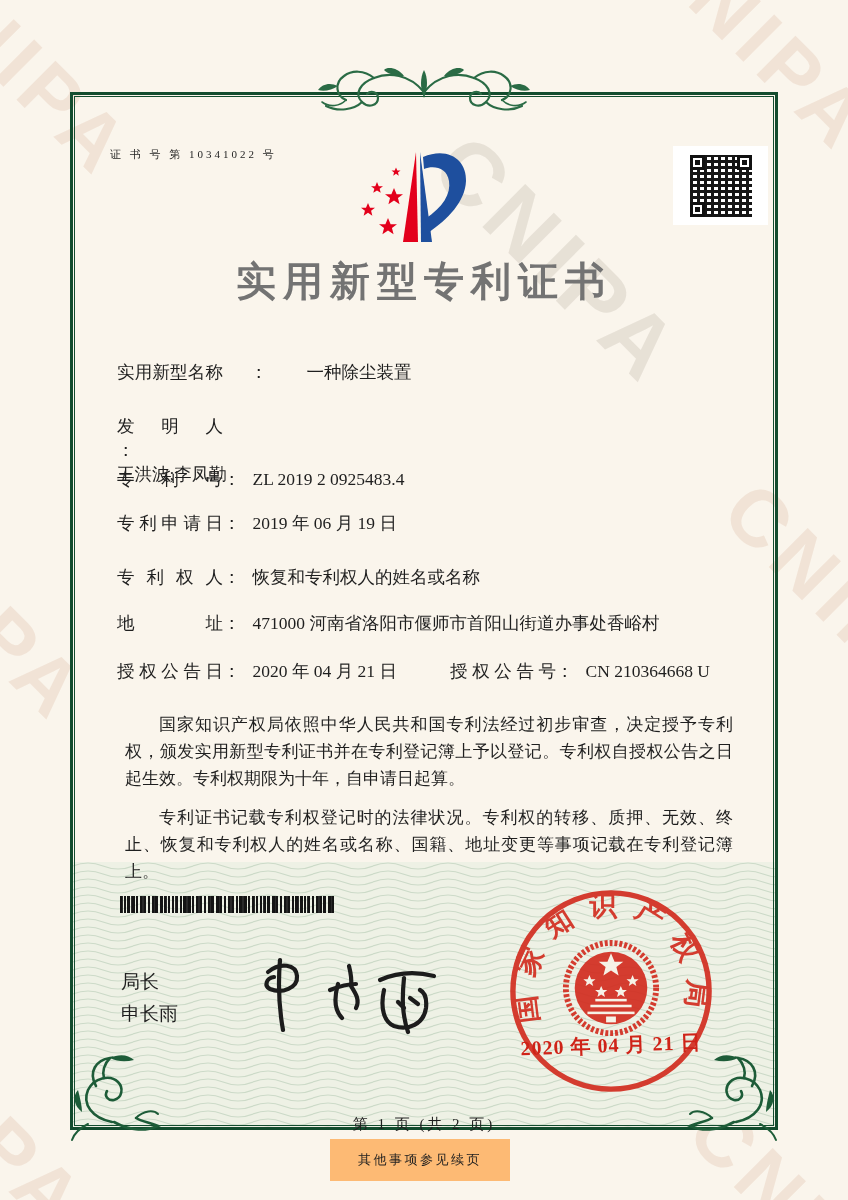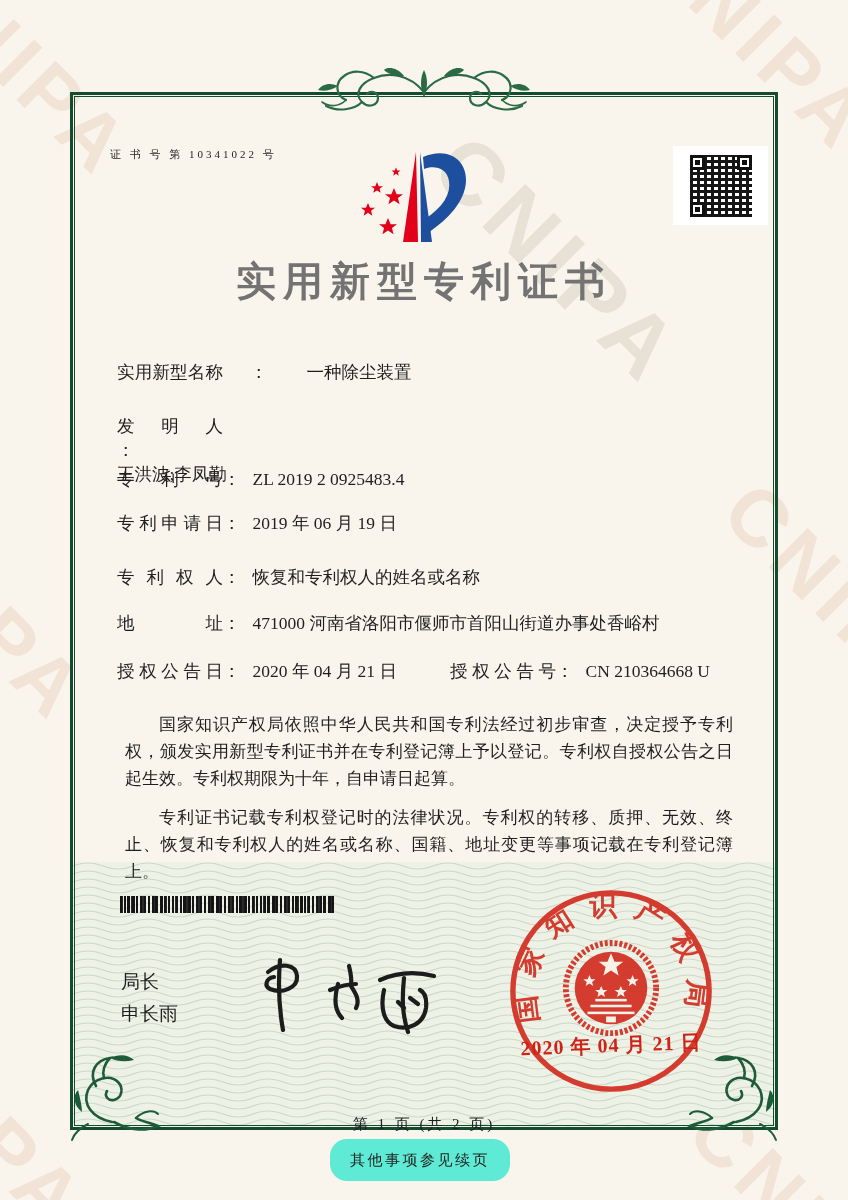--- a/index.html
+++ b/index.html
@@ -62,22 +62,22 @@
   .sig-name{position:absolute;left:121px;top:1001px;font-size:19px;
     font-family:"Liberation Sans","DejaVu Sans",sans-serif;}
   .sig-svg{position:absolute;left:252px;top:946px;width:195px;height:92px;}
   
   .stamp{position:absolute;left:508px;top:888px;width:206px;height:206px;}
   .stamp-date{position:absolute;left:504px;top:1032px;width:214px;text-align:center;
     color:#cf2318;font-size:20px;font-weight:bold;letter-spacing:1px;transform:rotate(-2deg);}
   
   .page-num{position:absolute;left:0;right:0;top:1097px;text-align:center;
     font-size:15px;letter-spacing:3px;margin-top:18px;}
-  .note-box{position:absolute;left:330px;top:1139px;width:180px;height:42px;background:#5eead4;
-    display:flex;align-items:center;justify-content:center;font-size:15px;letter-spacing:2.5px;border-radius:17px;}
+  .note-box{position:absolute;left:330px;top:1139px;width:180px;height:42px;background:#fdba74;
+    display:flex;align-items:center;justify-content:center;font-size:13px;letter-spacing:2.5px;}
 </style>
 </head>
 <body>
 
 <div class="page">
 
   <div class="wm" style="left:-50px;top:-70px;">CNIPA</div>
   <div class="wm" style="left:690px;top:-95px;">CNIPA</div>
   <div class="wm gray" style="left:485px;top:115px;">CNIPA</div>
   <div class="wm" style="left:-95px;top:475px;">CNIPA</div>

